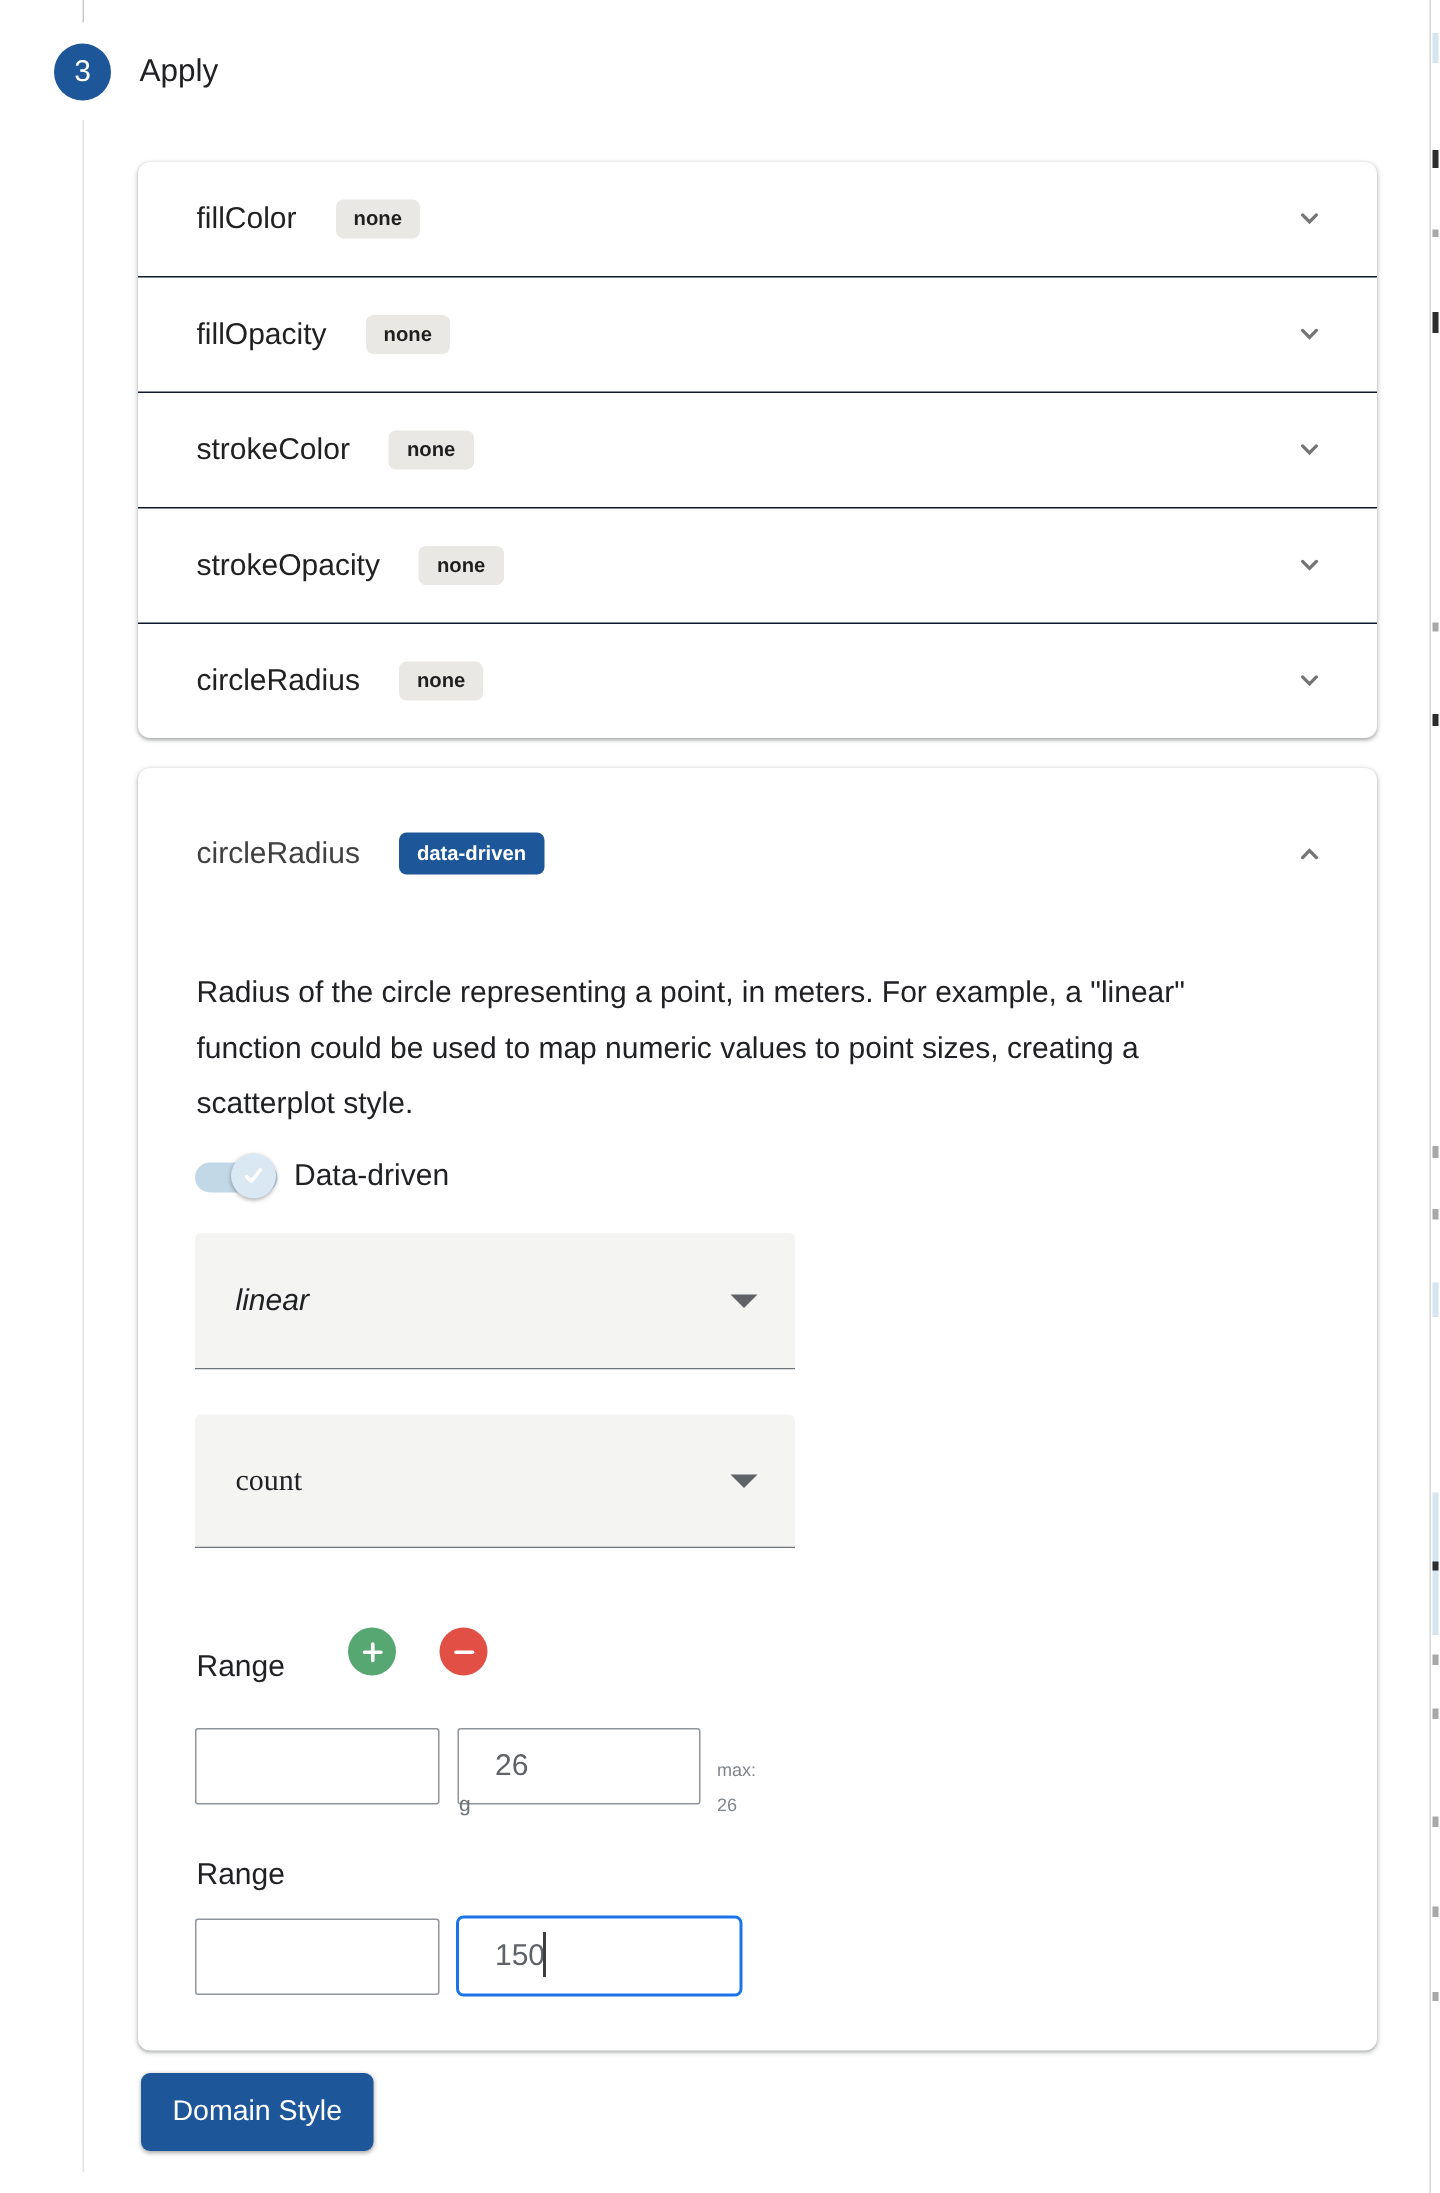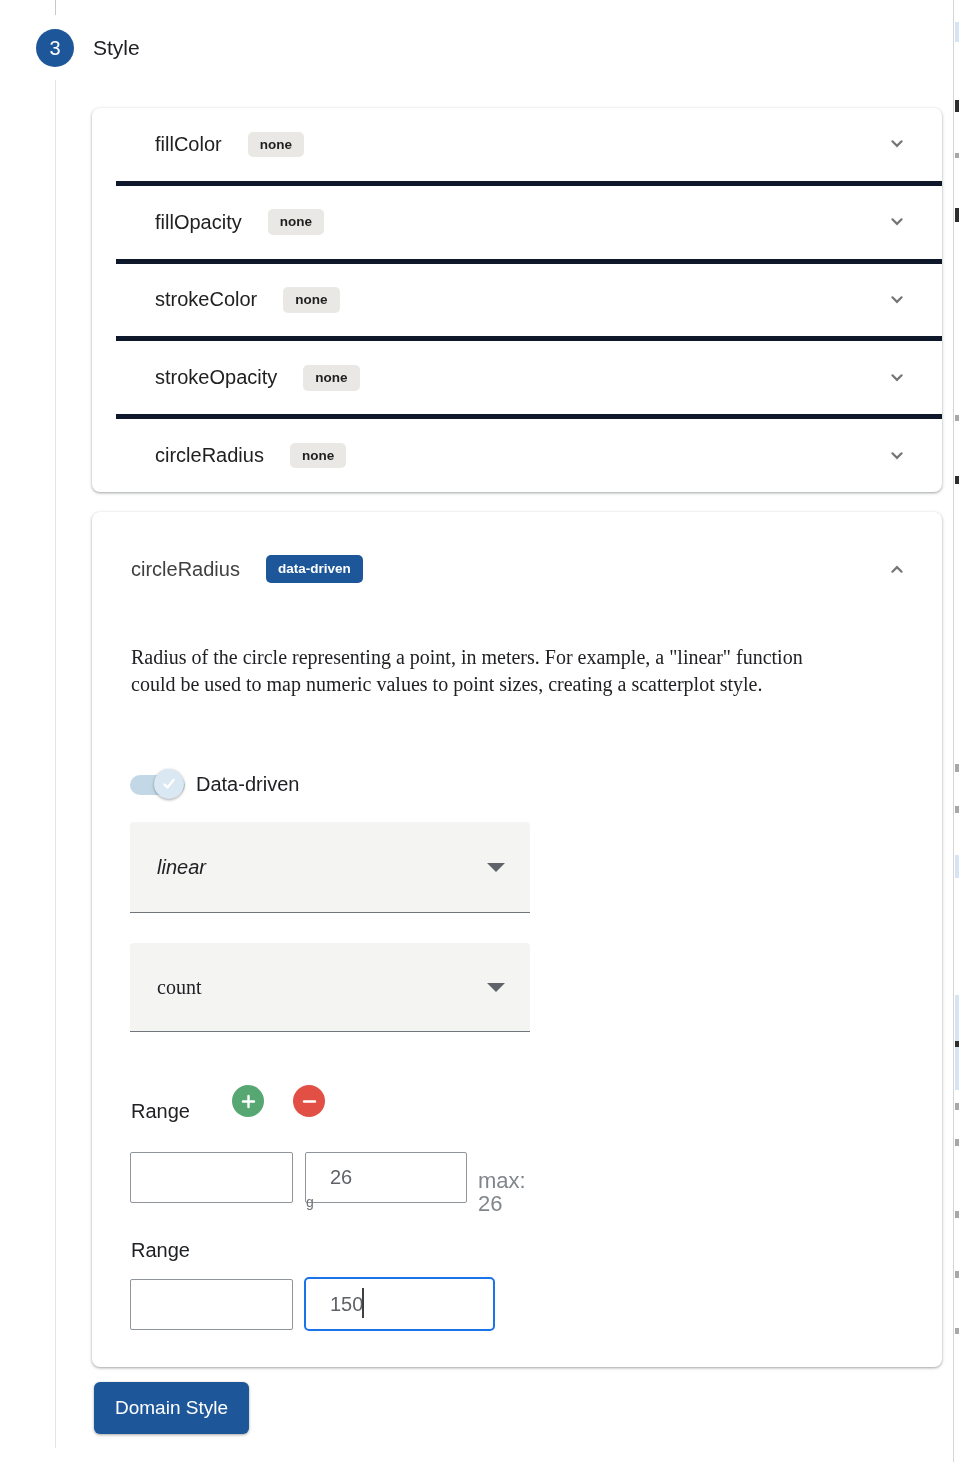--- a/index.html
+++ b/index.html
@@ -15,44 +15,43 @@
     position:absolute;left:36px;top:29px;width:38px;height:38px;border-radius:50%;
     background:#1d5799;color:#fff;display:flex;align-items:center;justify-content:center;
     font-size:20px;font-weight:500;
   }
   .step-title{position:absolute;left:93px;top:36px;font-size:21px;color:#202124;}
 
   
   .card{
     position:absolute;left:92px;width:826px;background:#fff;border-radius:8px;
     box-shadow:0 1px 2px rgba(60,64,67,.30), 0 1px 3px 1px rgba(60,64,67,.15);
-    padding-left:24px;
   }
   .card.props{top:108px;height:384px;display:flex;flex-direction:column;}
   .card.circle-radius{top:512px;height:855px;}
 
   
   .prop-row{
     flex:1;display:flex;align-items:center;padding:0 33px 0 39px;cursor:pointer;
-    border-top:5px solid #0f172a;
+    border-top:1px solid #0f172a;
   }
   .prop-row:first-child{border-top:none;}
   .prop-label{font-size:20px;color:#212121;}
   .badge{
     margin-left:26px;background:#e9e8e4;color:#1f1f1f;font-size:13.5px;font-weight:700;
     padding:6px 12px;border-radius:5px;line-height:1;
   }
   .badge.blue{background:#1d5799;color:#ffffff;padding:7px 12px;}
   .spacer{flex:1;}
   .chev{width:24px;height:24px;flex:0 0 auto;cursor:pointer;}
 
   
   .cr-header{position:absolute;left:39px;top:40px;right:33px;height:34px;display:flex;align-items:center;}
   .cr-label{font-size:20px;color:#404040;}
-  .cr-desc{position:absolute;left:39px;top:132px;width:712px;font-size:20px;line-height:27px;color:#202124;font-family:Liberation Serif, serif;}
+  .cr-desc{position:absolute;left:39px;top:132px;width:712px;font-size:20px;line-height:37px;color:#202124;}
 
   .toggle{position:absolute;left:38px;top:257px;width:58px;height:31px;cursor:pointer;}
   .toggle .track{position:absolute;left:0;top:6px;width:55px;height:20px;border-radius:10px;background:#c2d8e6;}
   .toggle .thumb{
     position:absolute;left:24px;top:0;width:30px;height:30px;border-radius:50%;background:#d9e8f2;
     box-shadow:0 1px 3px rgba(0,0,0,.35);display:flex;align-items:center;justify-content:center;
   }
   .toggle-label{position:absolute;left:104px;top:261px;font-size:20px;color:#202124;}
 
   .select{
@@ -85,21 +84,21 @@
   }
   .tf.d-min{left:38px;top:640px;width:163px;}
   .tf.d-max{left:213px;top:640px;width:162px;}
   .tf.r-min{left:38px;top:767px;width:163px;}
   .tf.r-max{
     left:212px;top:765px;width:191px;height:54px;border:2px solid #1a73e8;border-radius:5px;
   }
   .stray-glyph{position:absolute;left:214px;top:682px;font-size:14px;color:#6f7377;}
   .text-caret{position:absolute;left:270px;top:776px;width:2px;height:30px;background:#3c4043;}
 
-  .max-hint{position:absolute;left:386px;top:657px;font-size:22px;line-height:23px;color:#80868b;}
+  .max-hint{position:absolute;left:386px;top:657px;font-size:12px;line-height:23px;color:#80868b;}
 
   .apply-btn{
     position:absolute;left:94px;top:1382px;width:155px;height:52px;background:#1d5799;border:none;
     border-radius:6px;color:#fff;font-size:19px;font-weight:500;cursor:pointer;
     font-family:"Liberation Sans", sans-serif;box-shadow:0 1px 3px rgba(0,0,0,.35);
   }
 
   
   .sliver{position:absolute;right:0;top:0;width:6px;height:1462px;background:#fff;border-left:1px solid #d6d6d6;}
   .frag{position:absolute;left:1px;width:4px;}
@@ -108,21 +107,21 @@
   .frag.gray{background:#a8a8a8;}
 </style>
 </head>
 <body>
 
 <div class="connector top"></div>
 <div class="connector bottom"></div>
 <div class="step-circle">
   <span>3</span>
 </div>
-<div class="step-title">Style</div>
+<div class="step-title">Apply</div>
 
 <div class="card props">
 
   <div class="prop-row">
     <span class="prop-label">fillColor</span>
     <span class="badge">none</span>
     <span class="spacer"></span>
     <span class="chev">
       <svg width="24" height="24" viewBox="0 0 24 24">
           <path d="M7.4 9.3l4.6 4.6 4.6-4.6" stroke="#757575" stroke-width="2.2" fill="none" stroke-linecap="round"></path>

